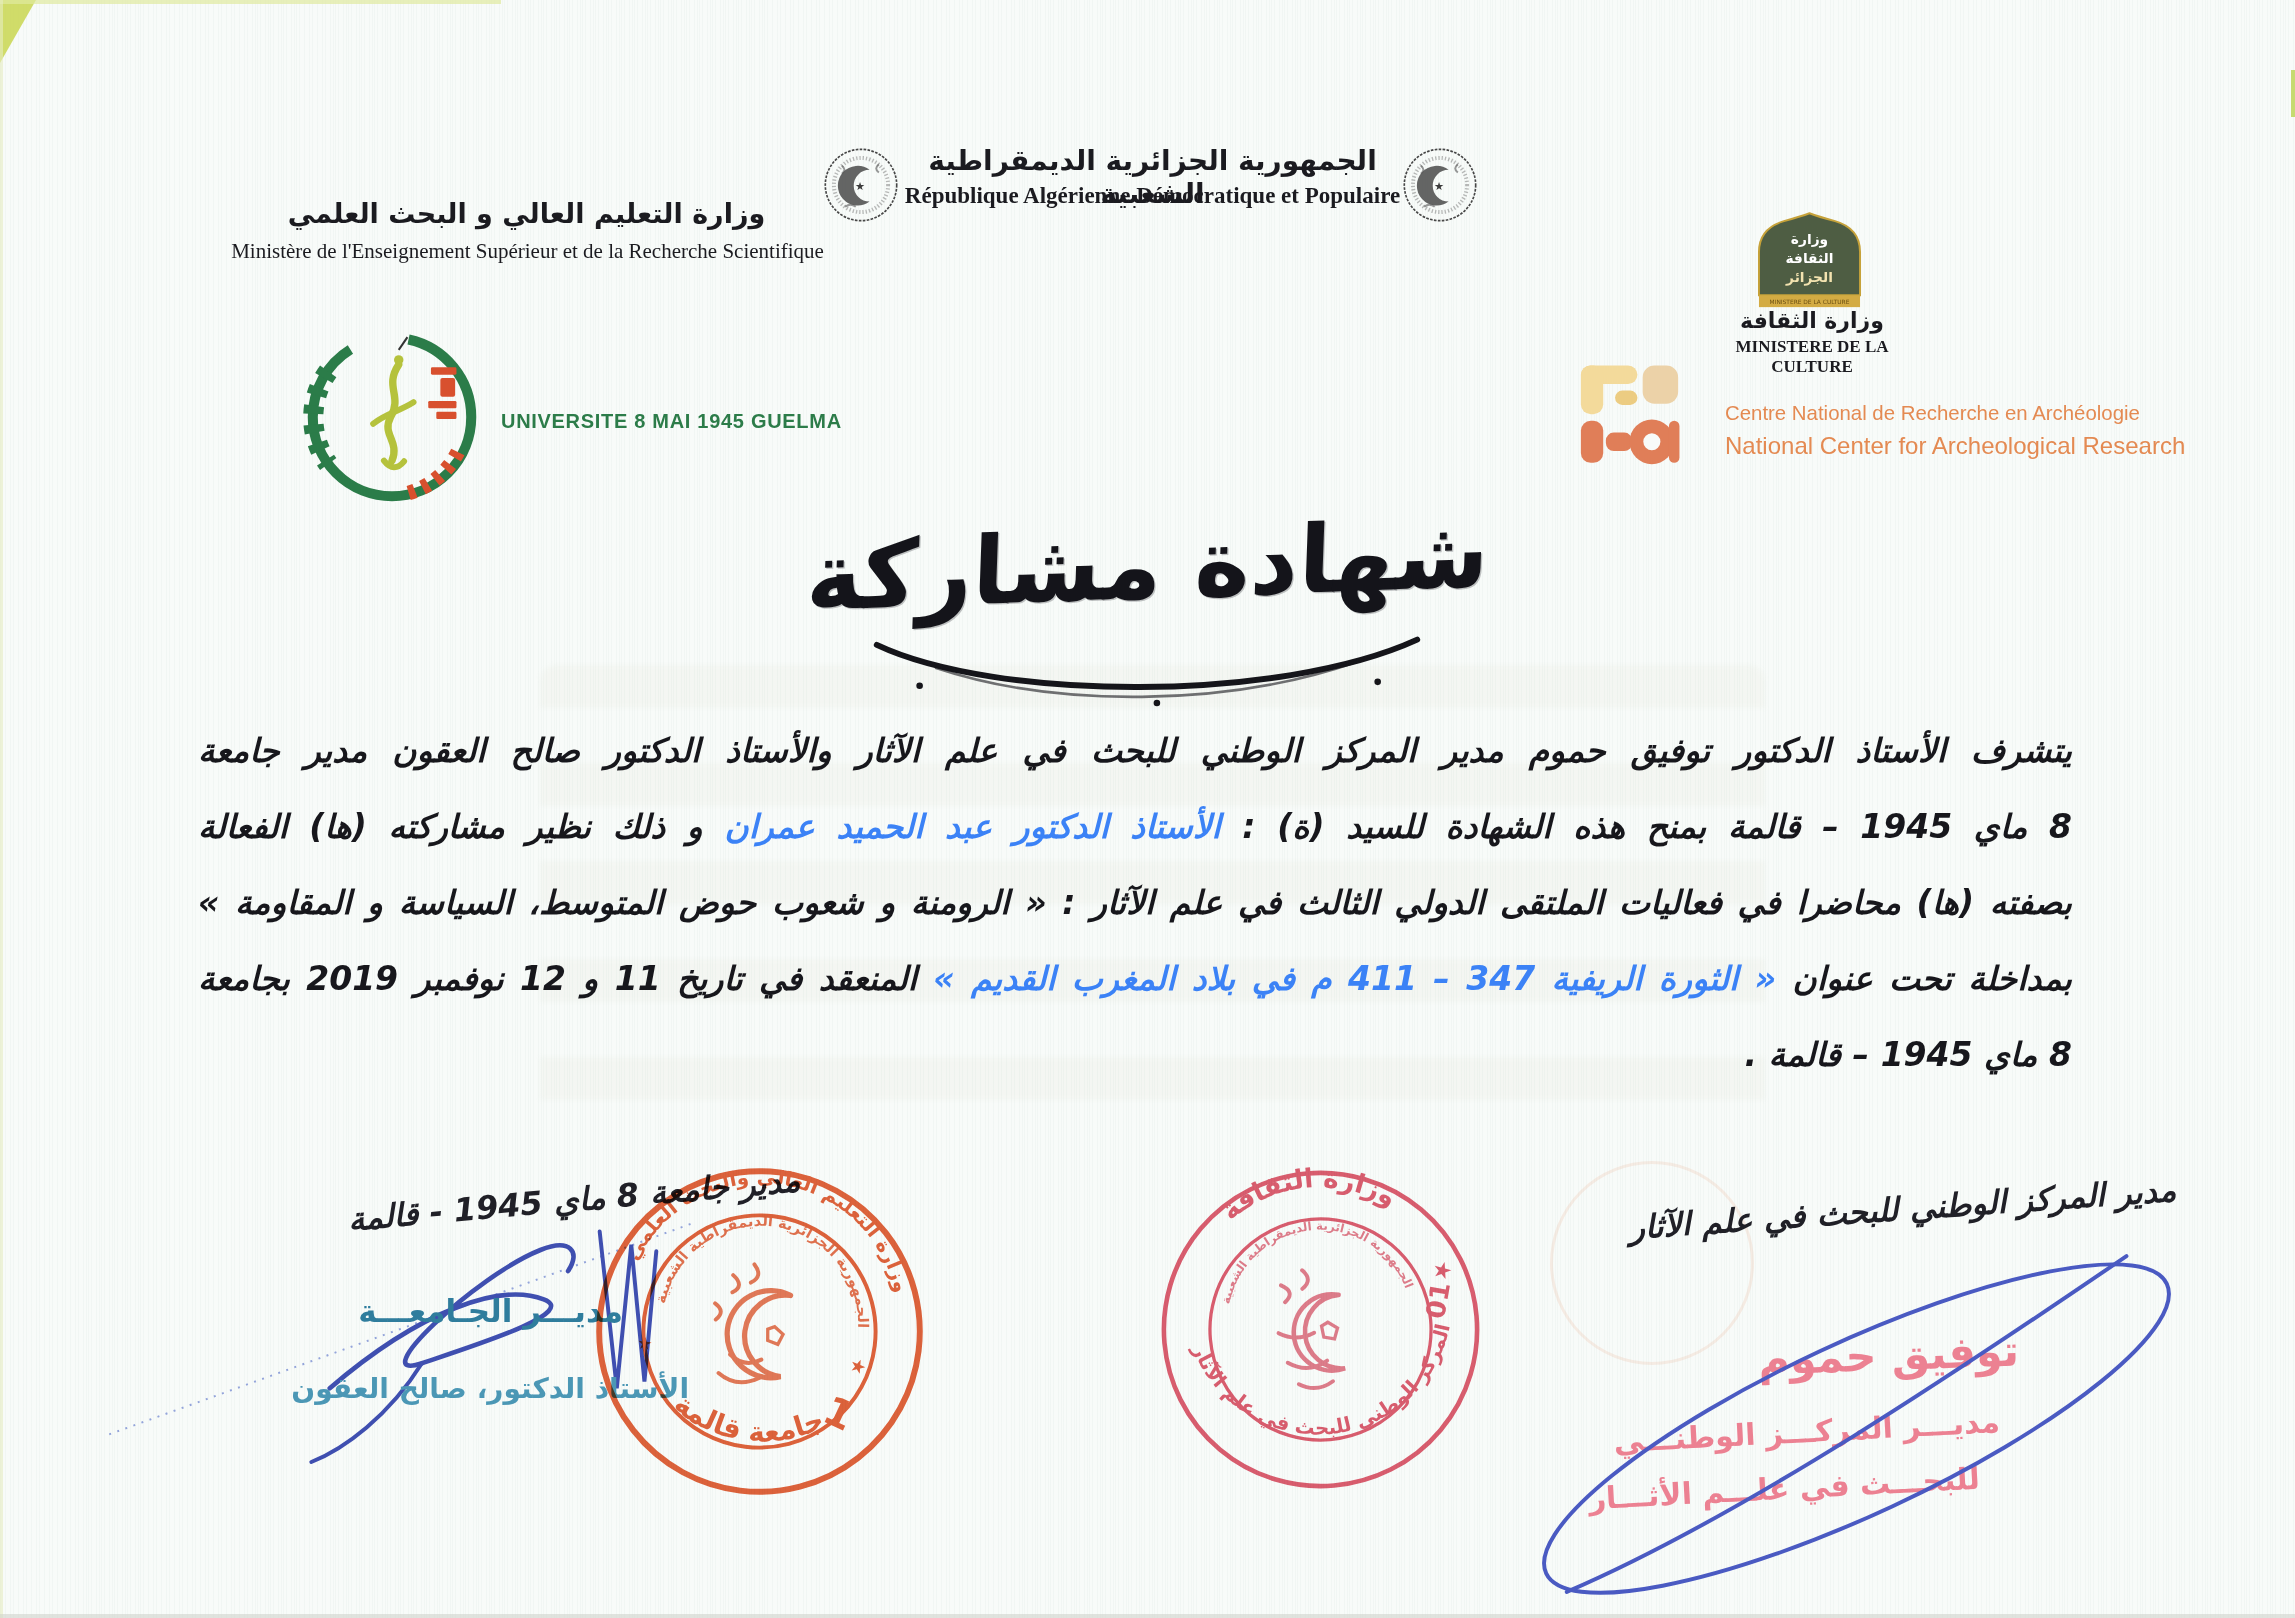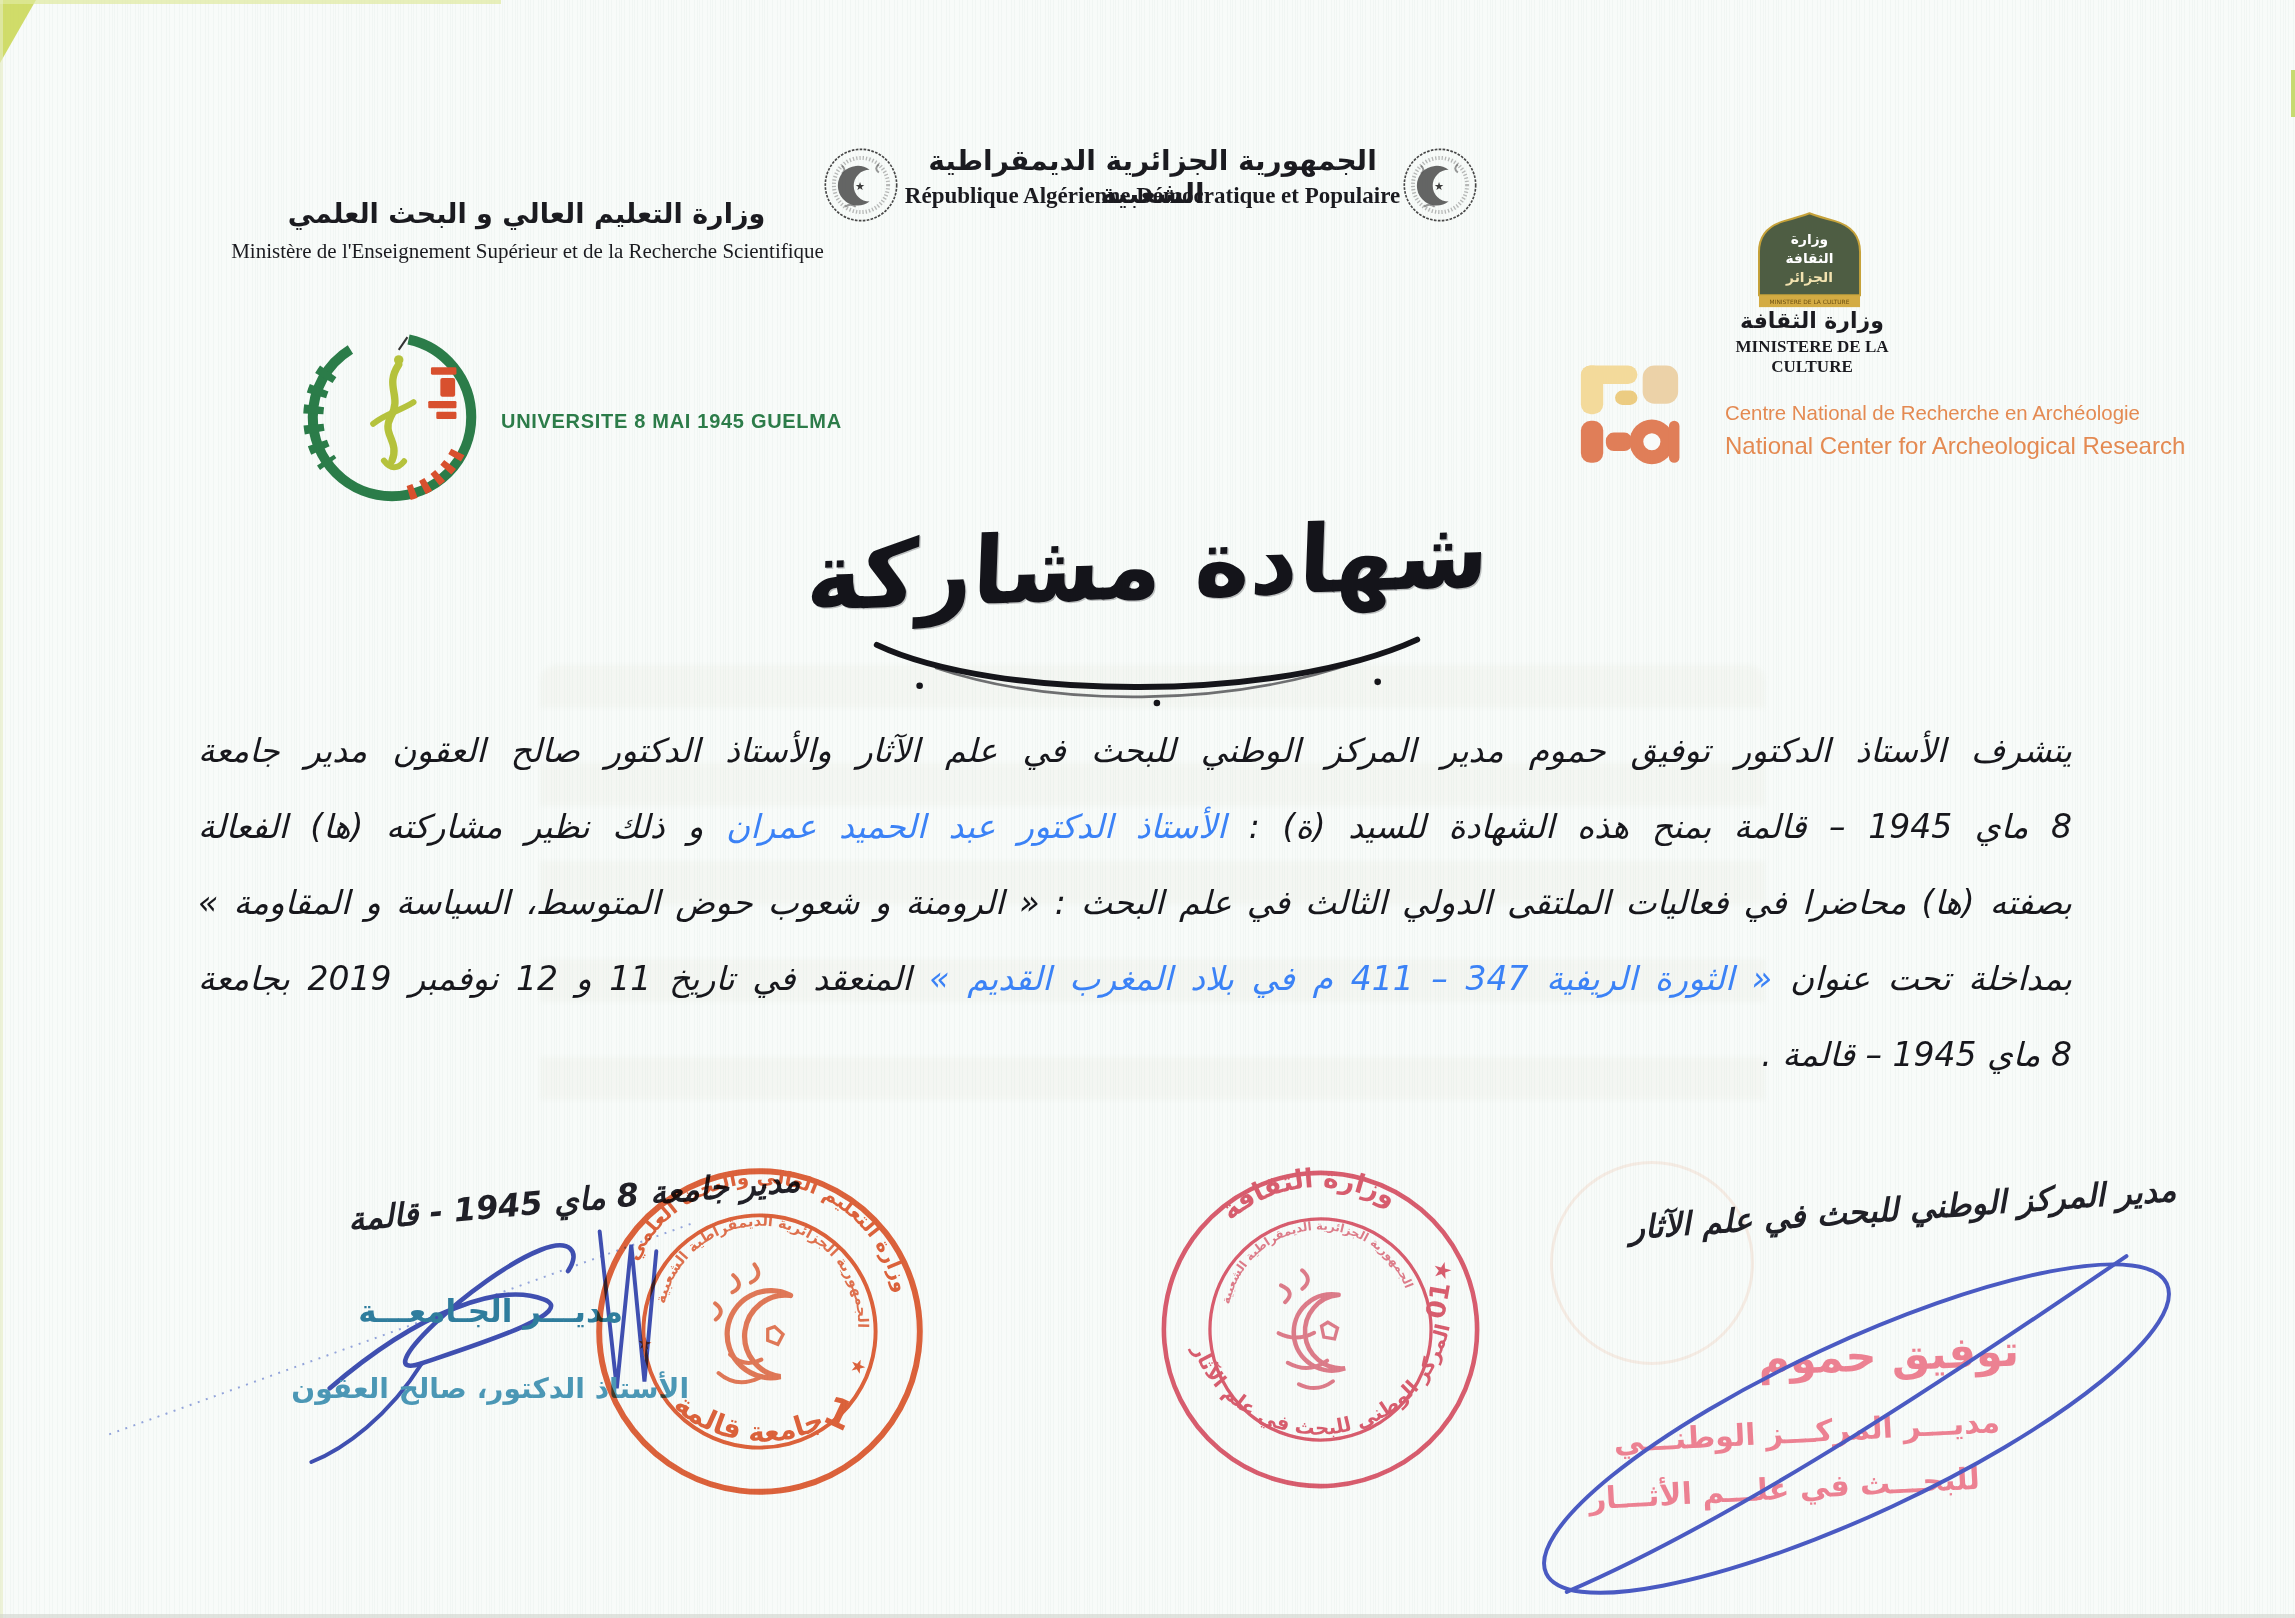--- a/index.html
+++ b/index.html
@@ -40,21 +40,21 @@
   .cnra-en{left:1725px;top:432px;width:501px;font-size:24px;color:#e48a52;text-align:left;}
 
   
   .title{left:752px;top:511px;width:791px;font-size:94px;font-weight:bold;color:#14141a;
          transform:skewX(-4deg) rotate(-2deg);text-shadow:1.3px 1.3px 0 rgba(20,20,26,.25);}
   .title-flourish{left:857px;top:625px;}
 
   
   .body-par{left:198px;top:713px;width:1874px;direction:rtl;font-size:33px;line-height:76px;
             font-style:italic;color:#17171c;}
-  .bline{text-align:justify;}
+  .bline{text-align:justify;font-weight:bold;}
   .bline.fill{text-align-last:justify;}
   .bline.last{text-align-last:right;}
   .hl{color:#3b82f6;}
 
   
   .wm{left:540px;top:665px;width:1225px;height:474px;border-radius:16px;filter:blur(2.6px);opacity:.5;
       background:repeating-linear-gradient(180deg,rgba(190,190,158,.14) 0 43px,transparent 43px 98px);}
   .sliver{left:0;top:0;width:0;height:0;border-top:63px solid #c9d650;border-right:36px solid transparent;opacity:.85;}
   .edge-top{left:0;top:0;width:501px;height:4px;background:#dfe9a0;opacity:.7;}
   .edge-left{left:0;top:0;width:3.3px;height:1618px;background:#e6edc2;opacity:.6;}
@@ -163,21 +163,21 @@
     <path d="M30 30 C210 115 640 118 850 22" fill="none" stroke="#15151a" stroke-width="9" stroke-linecap="round"></path>
     <path d="M120 65 C300 125 560 125 760 55" fill="none" stroke="#15151a" stroke-width="4" stroke-linecap="round" opacity=".6"></path>
     <circle cx="95" cy="92" r="5" fill="#15151a"></circle>
     <circle cx="455" cy="118" r="5" fill="#15151a"></circle>
     <circle cx="790" cy="86" r="5" fill="#15151a"></circle>
   </svg>
 
   <div class="abs body-par">
       <div class="bline fill" dir="rtl"><span>يتشرف الأستاذ الدكتور توفيق حموم مدير المركز الوطني للبحث في علم الآثار والأستاذ الدكتور صالح العقون مدير جامعة</span></div>
       <div class="bline fill" dir="rtl"><span>8 ماي 1945 – قالمة بمنح هذه الشهادة للسيد (ة) : </span><span class="hl">الأستاذ الدكتور عبد الحميد عمران</span><span> و ذلك نظير مشاركته (ها) الفعالة</span></div>
-      <div class="bline fill" dir="rtl"><span>بصفته (ها) محاضرا في فعاليات الملتقى الدولي الثالث في علم البحث : « الرومنة و شعوب حوض المتوسط، السياسة و المقاومة »</span></div>
+      <div class="bline fill" dir="rtl"><span>بصفته (ها) محاضرا في فعاليات الملتقى الدولي الثالث في علم الآثار : « الرومنة و شعوب حوض المتوسط، السياسة و المقاومة »</span></div>
       <div class="bline fill" dir="rtl"><span>بمداخلة تحت عنوان </span><span class="hl">« الثورة الريفية 347 ‏–‏ 411 م في بلاد المغرب القديم »</span><span> المنعقد في تاريخ 11 و 12 نوفمبر 2019 بجامعة</span></div>
       <div class="bline last" dir="rtl"><span>8 ماي 1945 – قالمة .</span></div>
     </div>
 
   <div class="abs sig-cap cap-left">مدير جامعة 8 ماي 1945 - قالمة</div>
   <svg class="abs sig-svg sig-left-svg" width="857" height="316" viewBox="0 0 1300 480">
     <path d="M45 400 L935 78" fill="none" stroke="#93a4da" stroke-width="3" stroke-dasharray="3 10"></path>
     <path d="M380 330 C520 210 640 170 705 195 C760 215 600 265 520 292 C430 322 600 160 700 120 C745 102 762 122 742 152" fill="none" stroke="#3f4fb0" stroke-width="7" stroke-linecap="round"></path>
     <path d="M790 92 L816 330 L838 112 L858 320 L876 122" fill="none" stroke="#3f4fb0" stroke-width="6" stroke-linecap="round"></path>
     <path d="M520 292 C470 372 402 422 352 442" fill="none" stroke="#3f4fb0" stroke-width="6" stroke-linecap="round"></path>

